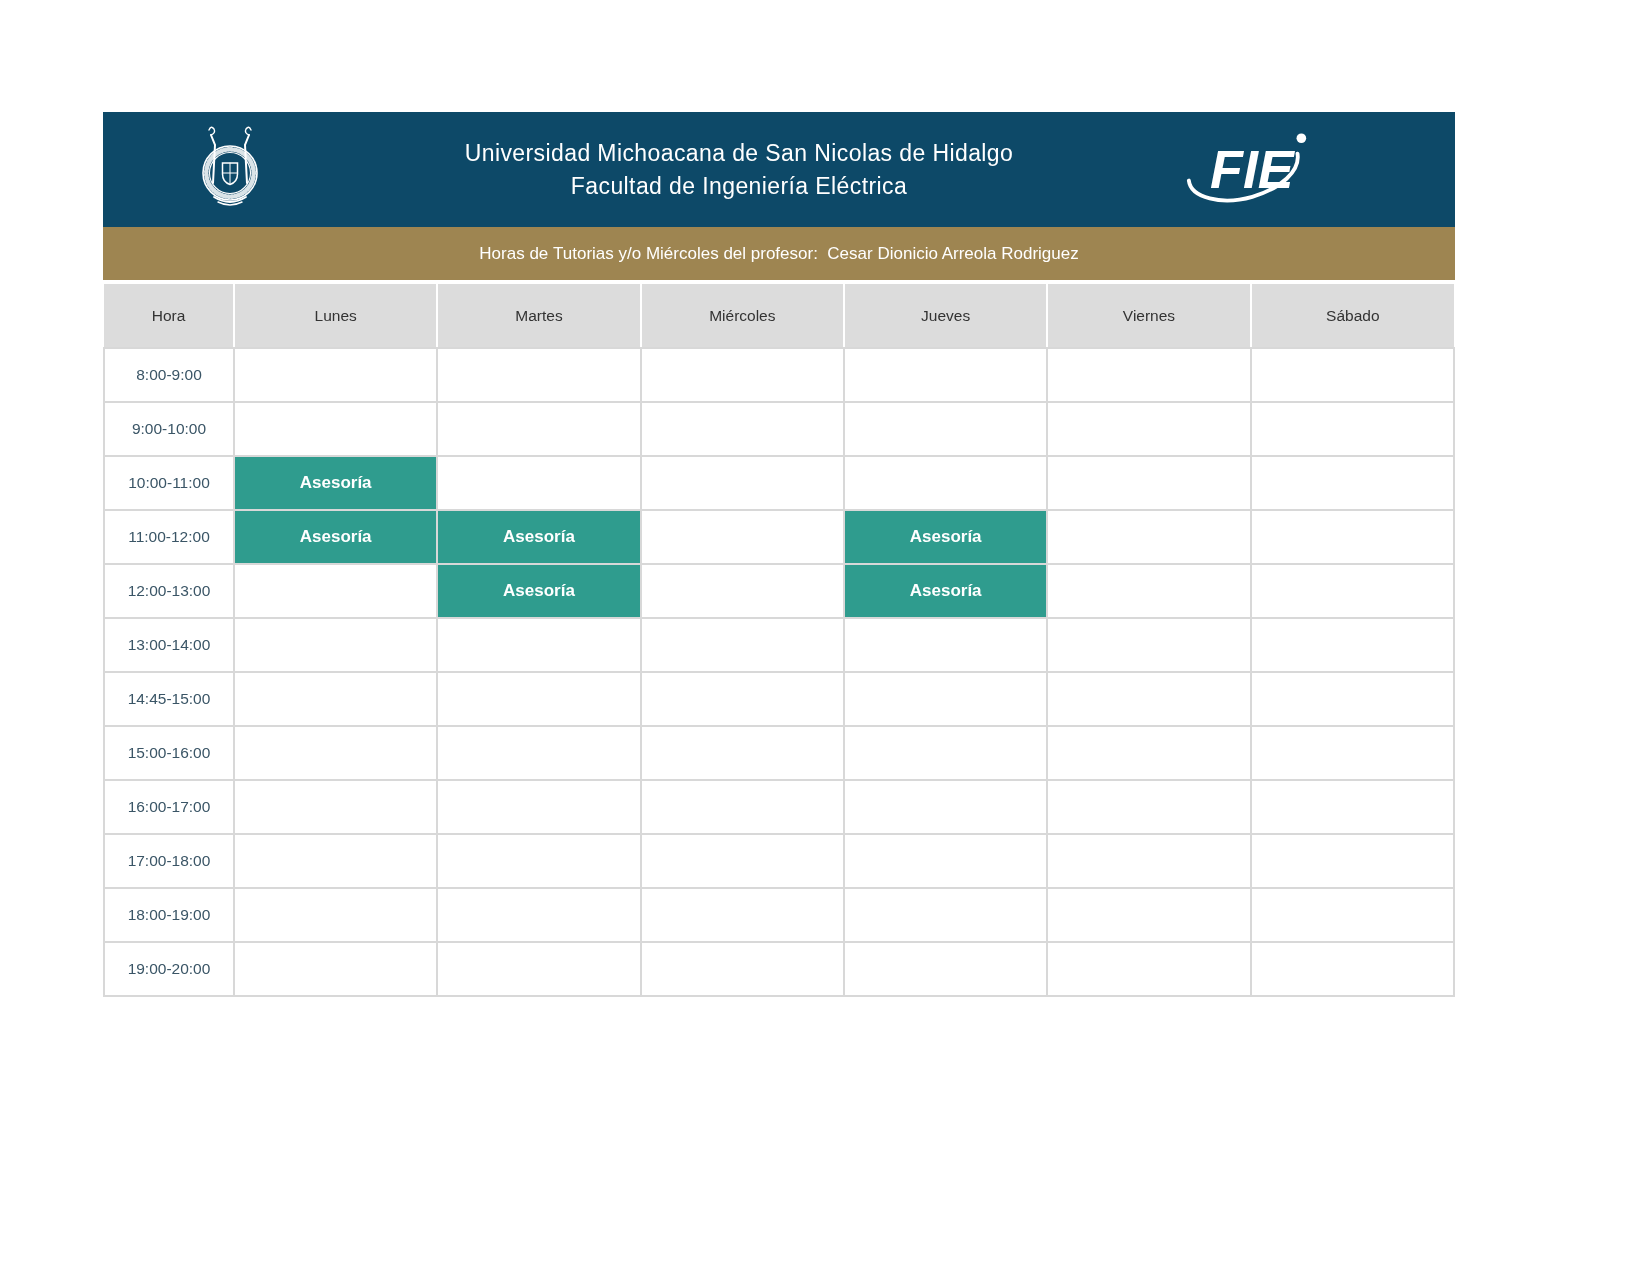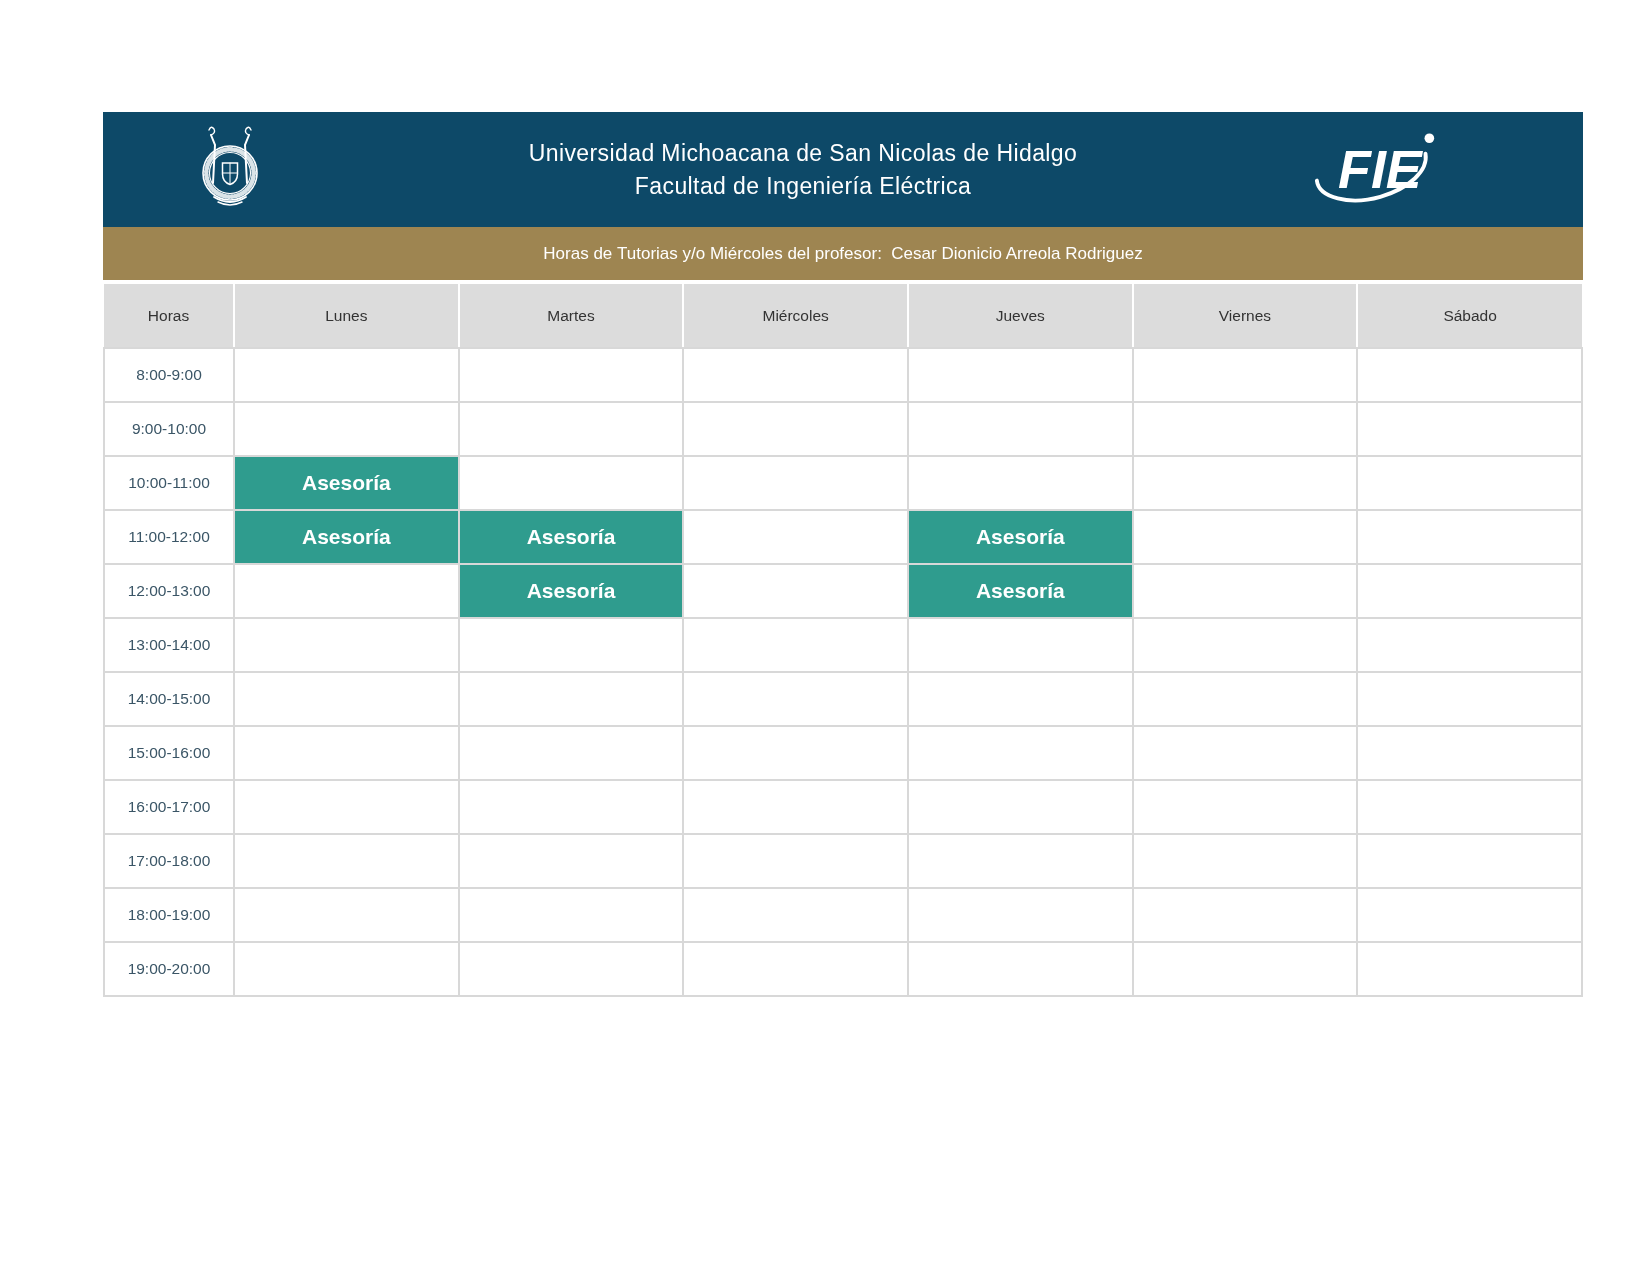--- a/index.html
+++ b/index.html
@@ -14,21 +14,21 @@
   *{margin:0;padding:0;box-sizing:border-box;}
   html,body{background:#ffffff;}
   .page{
     position:relative;
     width:1649px;height:1275px;
     background:#ffffff;
     font-family:"Liberation Sans",sans-serif;
     overflow:hidden;
   }
   .content{
-    position:absolute;left:103px;top:112px;width:1480px;
+    position:absolute;left:103px;top:112px;width:1352px;
   }
   
   .banner{
     height:115px;
     background:var(--blue);
     display:flex;align-items:center;
   }
   .seal-box{
     width:66px;height:100px;margin-left:94px;flex:0 0 auto;
     display:flex;align-items:center;justify-content:center;
@@ -79,21 +79,21 @@
     vertical-align:middle;
     font-size:15.5px;
   }
   table.schedule td.time{
     color:var(--time-text);
   }
   table.schedule td.event{
     background:var(--teal);
     color:#ffffff;
     font-weight:700;
-    font-size:21px;
+    font-size:17px;
   }
 </style>
 </head>
 <body>
 
 <div class="page">
   <div class="content">
 
     <div class="banner">
       <div class="seal-box">
@@ -143,21 +143,21 @@
         <col style="width:130px">
         <col>
           <col>
           <col>
           <col>
           <col>
           <col>
       </colgroup>
       <thead>
         <tr id="head-row">
-            <th>Horas</th>
+            <th>Hora</th>
             <th>Lunes</th>
             <th>Martes</th>
             <th>Miércoles</th>
             <th>Jueves</th>
             <th>Viernes</th>
             <th>Sábado</th>
           </tr>
       </thead>
       <tbody id="schedule-body">
           <tr>
@@ -208,21 +208,21 @@
           <tr>
             <td class="time">13:00-14:00</td>
             <td></td>
             <td></td>
             <td></td>
             <td></td>
             <td></td>
             <td></td>
           </tr>
           <tr>
-            <td class="time">14:00-15:00</td>
+            <td class="time">14:45-15:00</td>
             <td></td>
             <td></td>
             <td></td>
             <td></td>
             <td></td>
             <td></td>
           </tr>
           <tr>
             <td class="time">15:00-16:00</td>
             <td></td>

